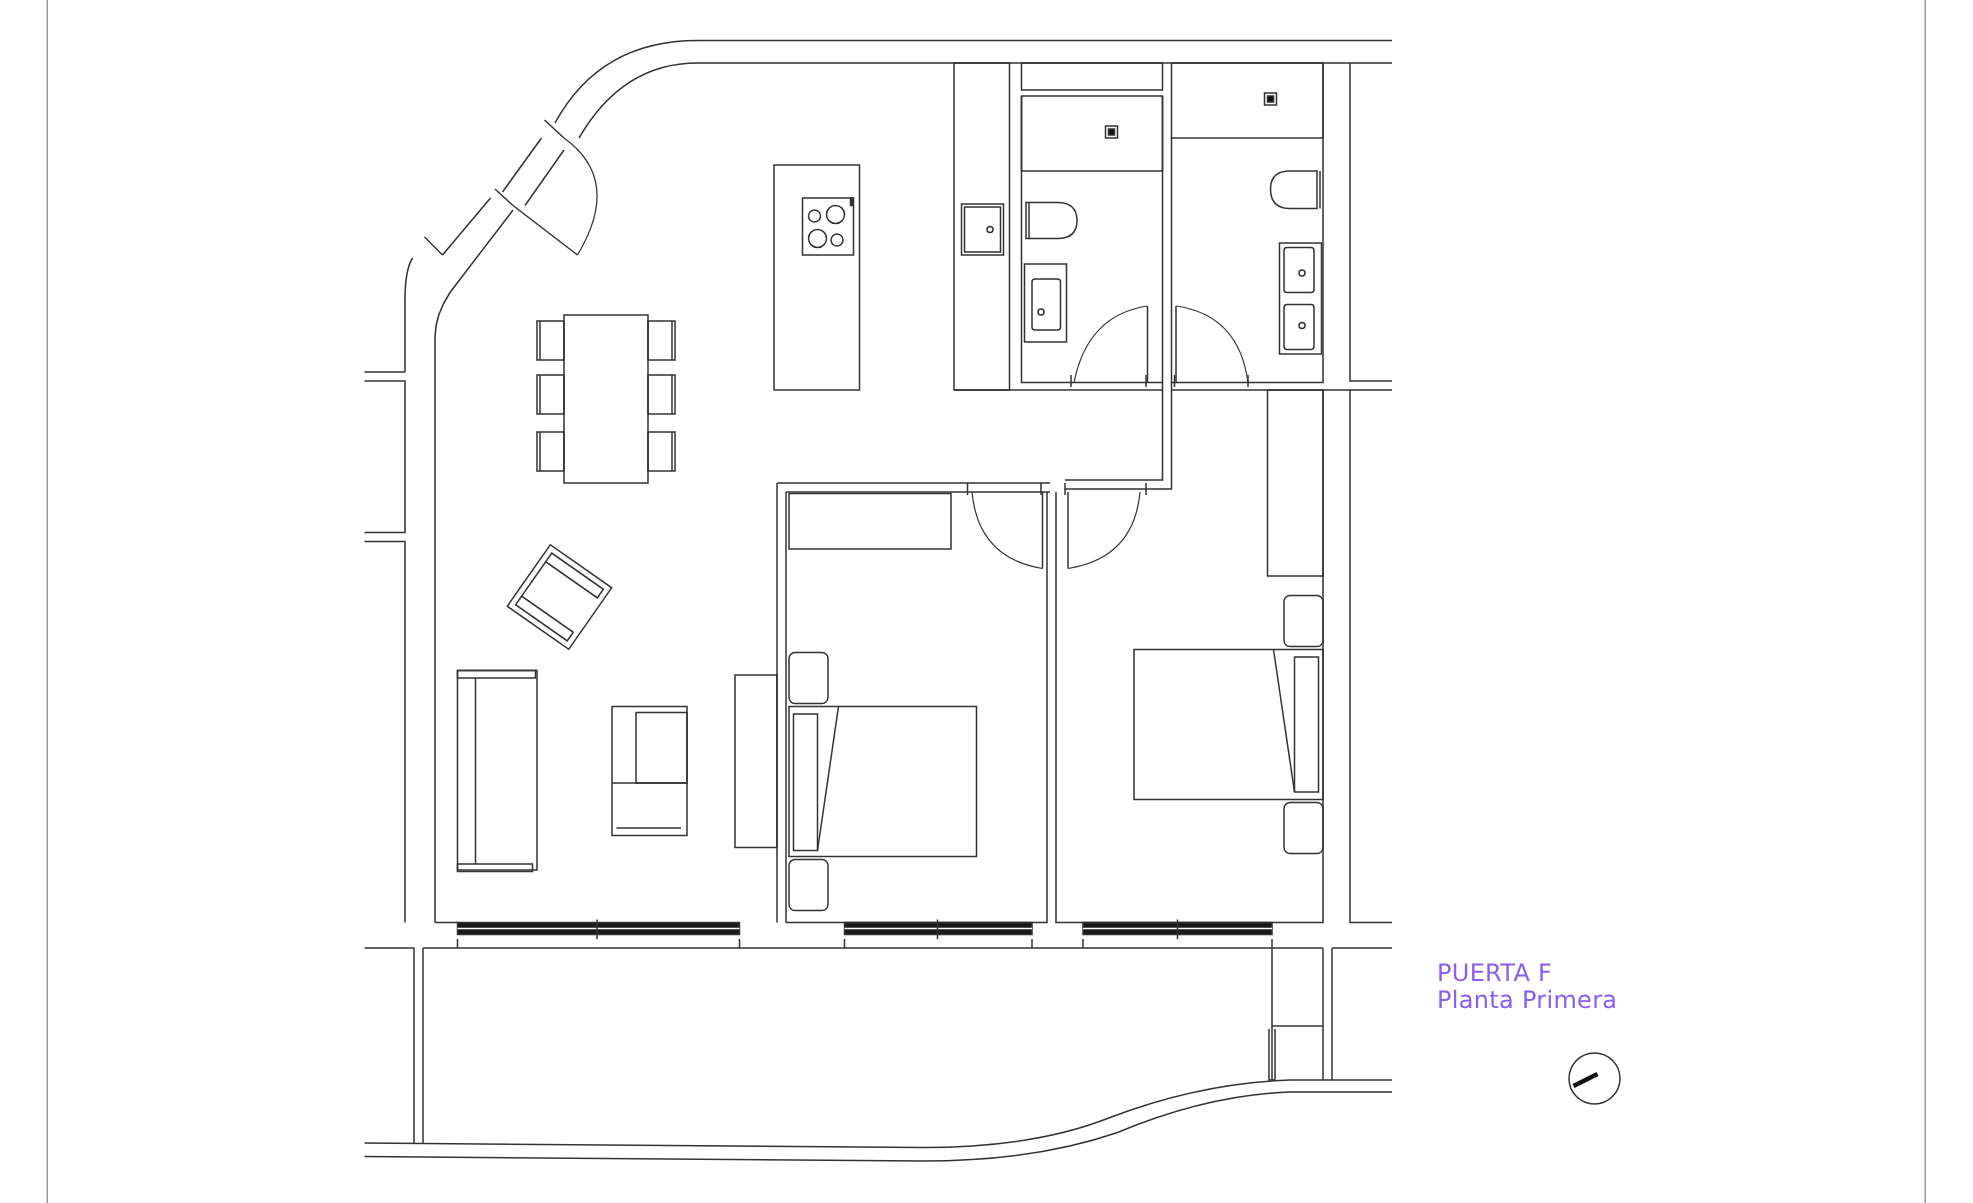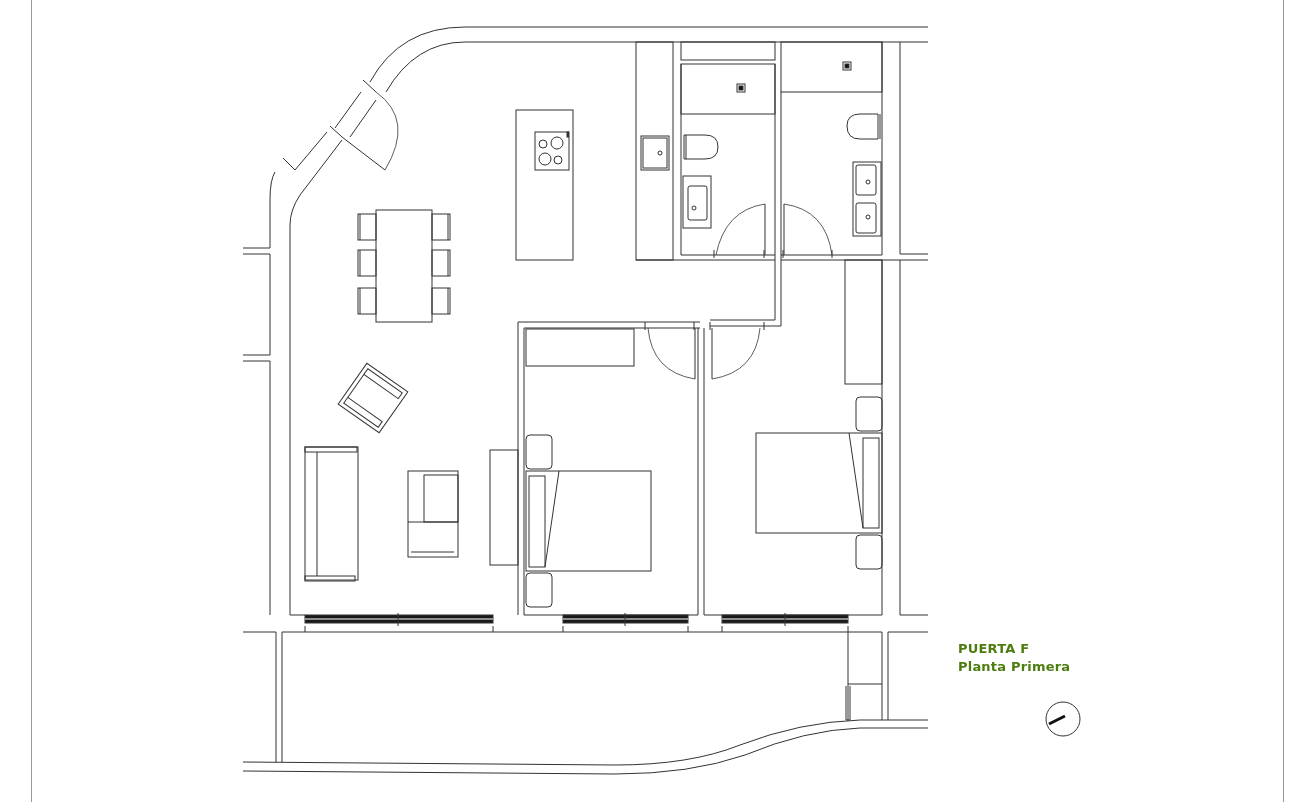--- a/index.html
+++ b/index.html
@@ -1,20 +1,20 @@
 <!DOCTYPE html>
 <html><head>
   <meta charset="utf-8">
   <style>
     html, body { margin: 0; padding: 0; background: #ffffff; }
     body { width: 1315px; height: 802px; position: relative; overflow: hidden;
            font-family: "DejaVu Sans", sans-serif; }
     .frame-line { position: absolute; top: 0; bottom: 0; width: 1px; background: #9a9a9a; }
     #plan { position: absolute; left: 0; top: 0; }
-    .label-block { position: absolute; left: 958px; top: 640px; color: #4d7c0f; font-size: 13px; line-height: 18px; letter-spacing: 0.2px; font-weight: bold; }
+    .label-block { position: absolute; left: 958px; top: 640px; color: #8b5cf6; font-size: 16px; line-height: 18px; letter-spacing: 0.2px; }
     .label-block div { white-space: nowrap; }
     .compass { position: absolute; left: 1045px; top: 701px; width: 36px; height: 36px; }
   </style>
 </head>
 <body>
 
 <div class="frame-line" style="left:31px;"></div>
 <div class="frame-line" style="left:1283px;"></div>
 
 <svg id="plan" width="1315" height="802" viewBox="0 0 1315 802" fill="none" stroke="#333" stroke-width="1">

